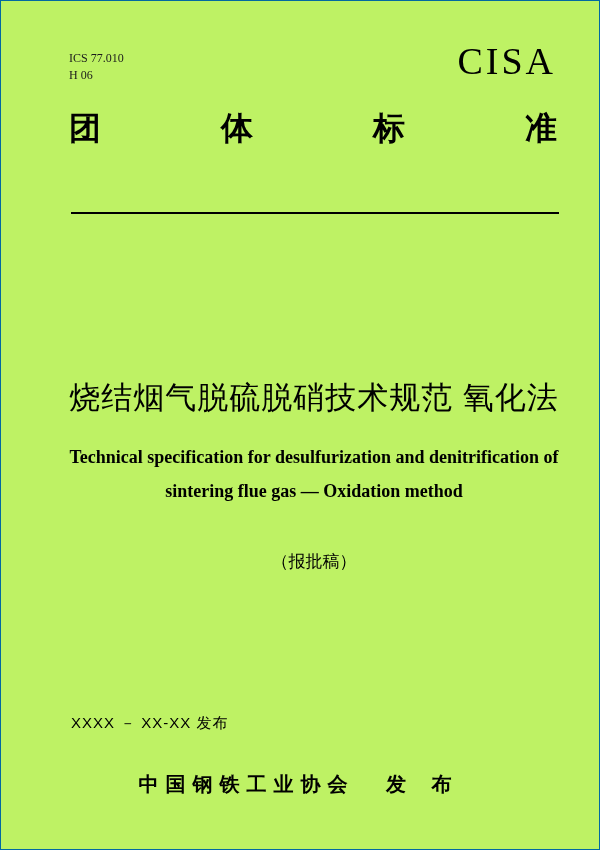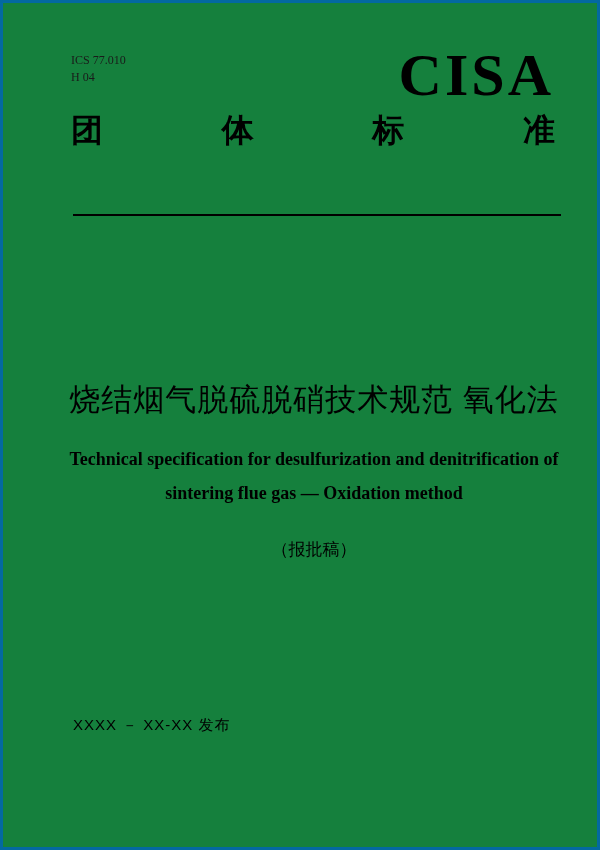--- a/index.html
+++ b/index.html
@@ -1,42 +1,42 @@
 <!DOCTYPE html>
 <html><head>
 <meta charset="utf-8">
 <style>
   html, body { margin: 0; padding: 0; background: #fff; }
   .page {
     position: relative;
     width: 600px;
     height: 850px;
-    background: #15803d;
+    background: #bef264;
     overflow: hidden;
     font-family: "Liberation Serif", "DejaVu Serif", serif;
     color: #000;
     box-sizing: border-box;
-    border: 3px solid #0369a1;
+    border: 1px solid #0369a1;
     padding-left: 37px;
   }
   .ics-block {
     position: absolute;
     left: 68px;
     top: 49px;
     font-size: 12px;
     line-height: 17px;
     color: #1a1a1a;
     font-family: "Liberation Serif", "DejaVu Serif", serif;
   }
   .logo {
     position: absolute;
     right: 43px;
     top: 38px;
-    font-size: 60px;
-    font-weight: bold;
+    font-size: 38px;
+    font-weight: normal;
     letter-spacing: 3px;
     font-family: "Liberation Serif", "DejaVu Serif", serif;
   }
   .standard-type {
     position: absolute;
     left: 68px;
     right: 42px;
     top: 108px;
     display: flex;
     justify-content: space-between;
@@ -81,21 +81,21 @@
   .title-en {
     margin: 4px;
     font-family: "Liberation Serif", "DejaVu Serif", serif;
     font-weight: bold;
     font-size: 18px;
     white-space: nowrap;
   }
   .title-en.line1 { margin-top: 31px; }
   .title-en.line2 { margin-top: 13px; }
   .draft-note {
-    margin-top: 34px;
+    margin-top: 48px;
     font-size: 17px;
     font-family: "Liberation Serif", "DejaVu Serif", serif;
   }
   .dates-row {
     position: absolute;
     left: 70px;
     right: 44px;
     top: 713px;
     display: flex;
     font-family: "Liberation Sans", "DejaVu Sans", sans-serif;
@@ -115,21 +115,21 @@
   .publisher-name { letter-spacing: 7px; }
   .publish-label { letter-spacing: 10px; margin-left: 26px; }
 </style>
 </head>
 <body>
 
 <div class="page">
 
   <div class="ics-block">
     <div>ICS 77.010</div>
-    <div>H 04</div>
+    <div>H 06</div>
   </div>
 
   <div class="logo">CISA</div>
 
   <div class="standard-type">
     <span>团</span>
     <span>体</span>
     <span>标</span>
     <span>准</span>
   </div>
@@ -141,14 +141,18 @@
     <h1 class="title-cn">烧结烟气脱硫脱硝技术规范 氧化法</h1>
     <h2 class="title-en line1">Technical specification for desulfurization and denitrification of</h2>
     <h2 class="title-en line2">sintering flue gas — Oxidation method</h2>
     <div class="draft-note">（报批稿）</div>
   </div>
 
   <div class="dates-row">
     <span>XXXX － XX-XX 发布</span>
   </div>
 
+  <div class="publisher-row">
+    <span class="publisher-name">中国钢铁工业协会</span>
+    <span class="publish-label">发 布</span>
+  </div>
 
 </div>
 
 </body></html>

